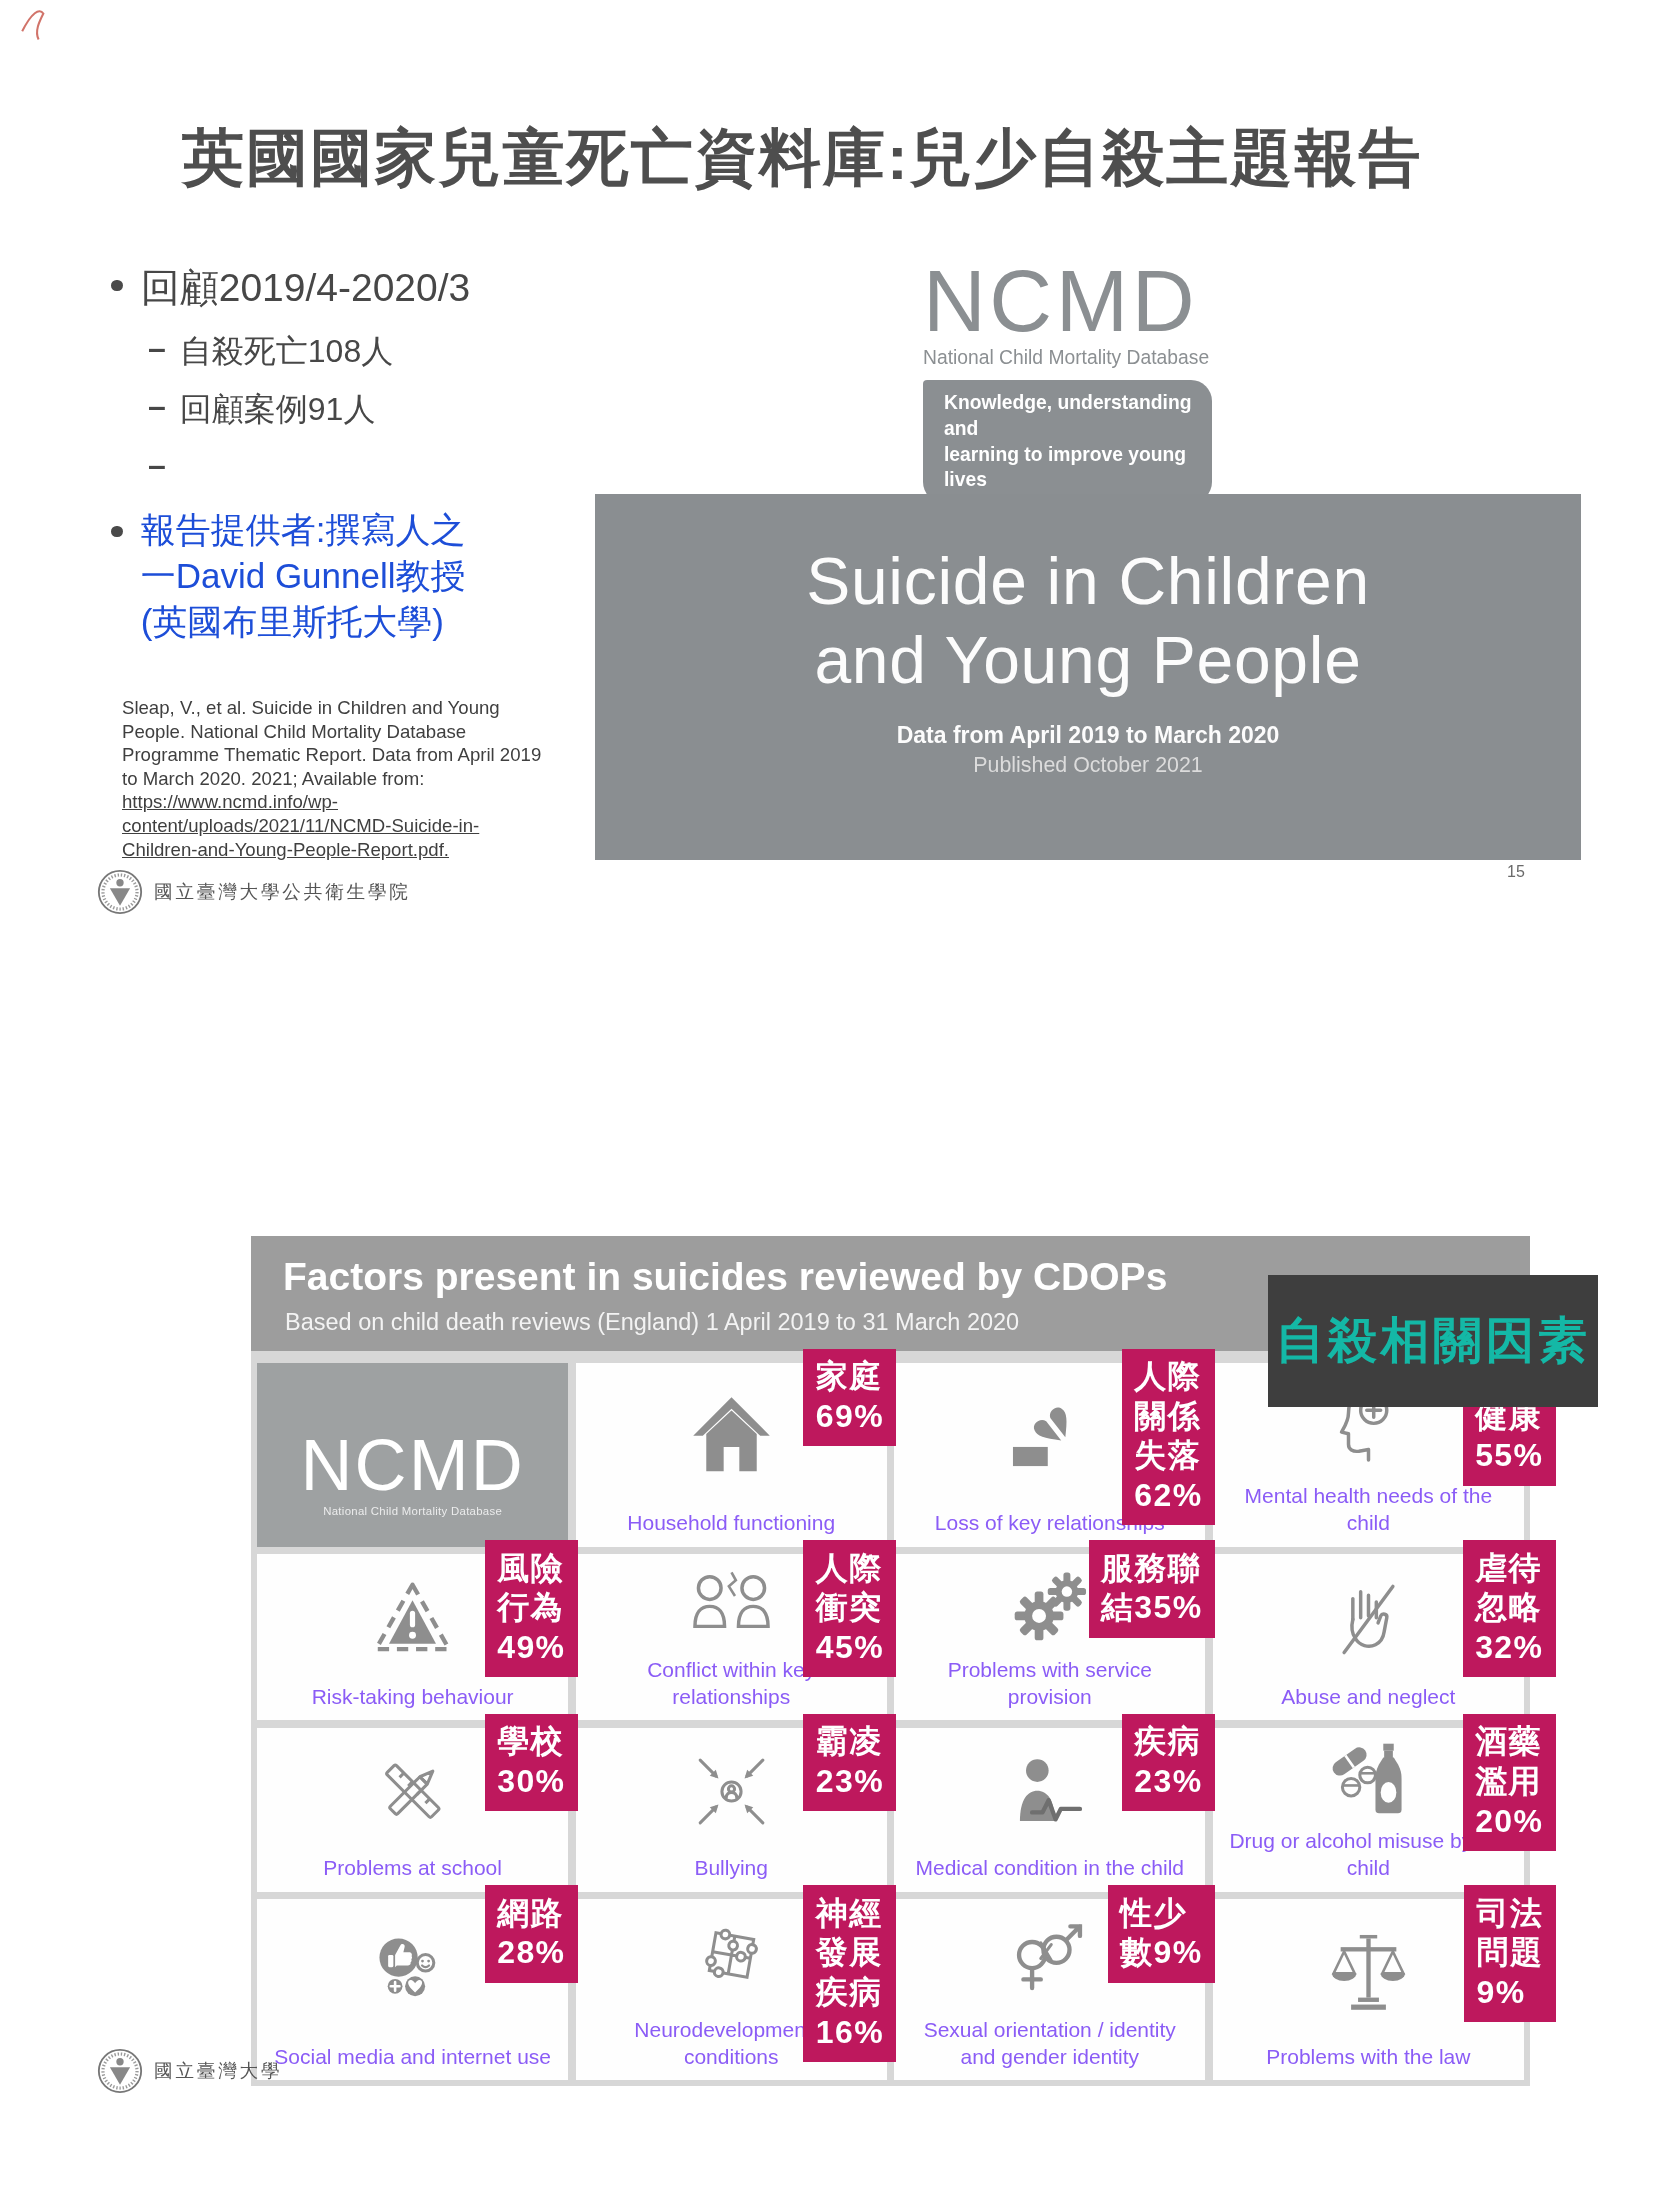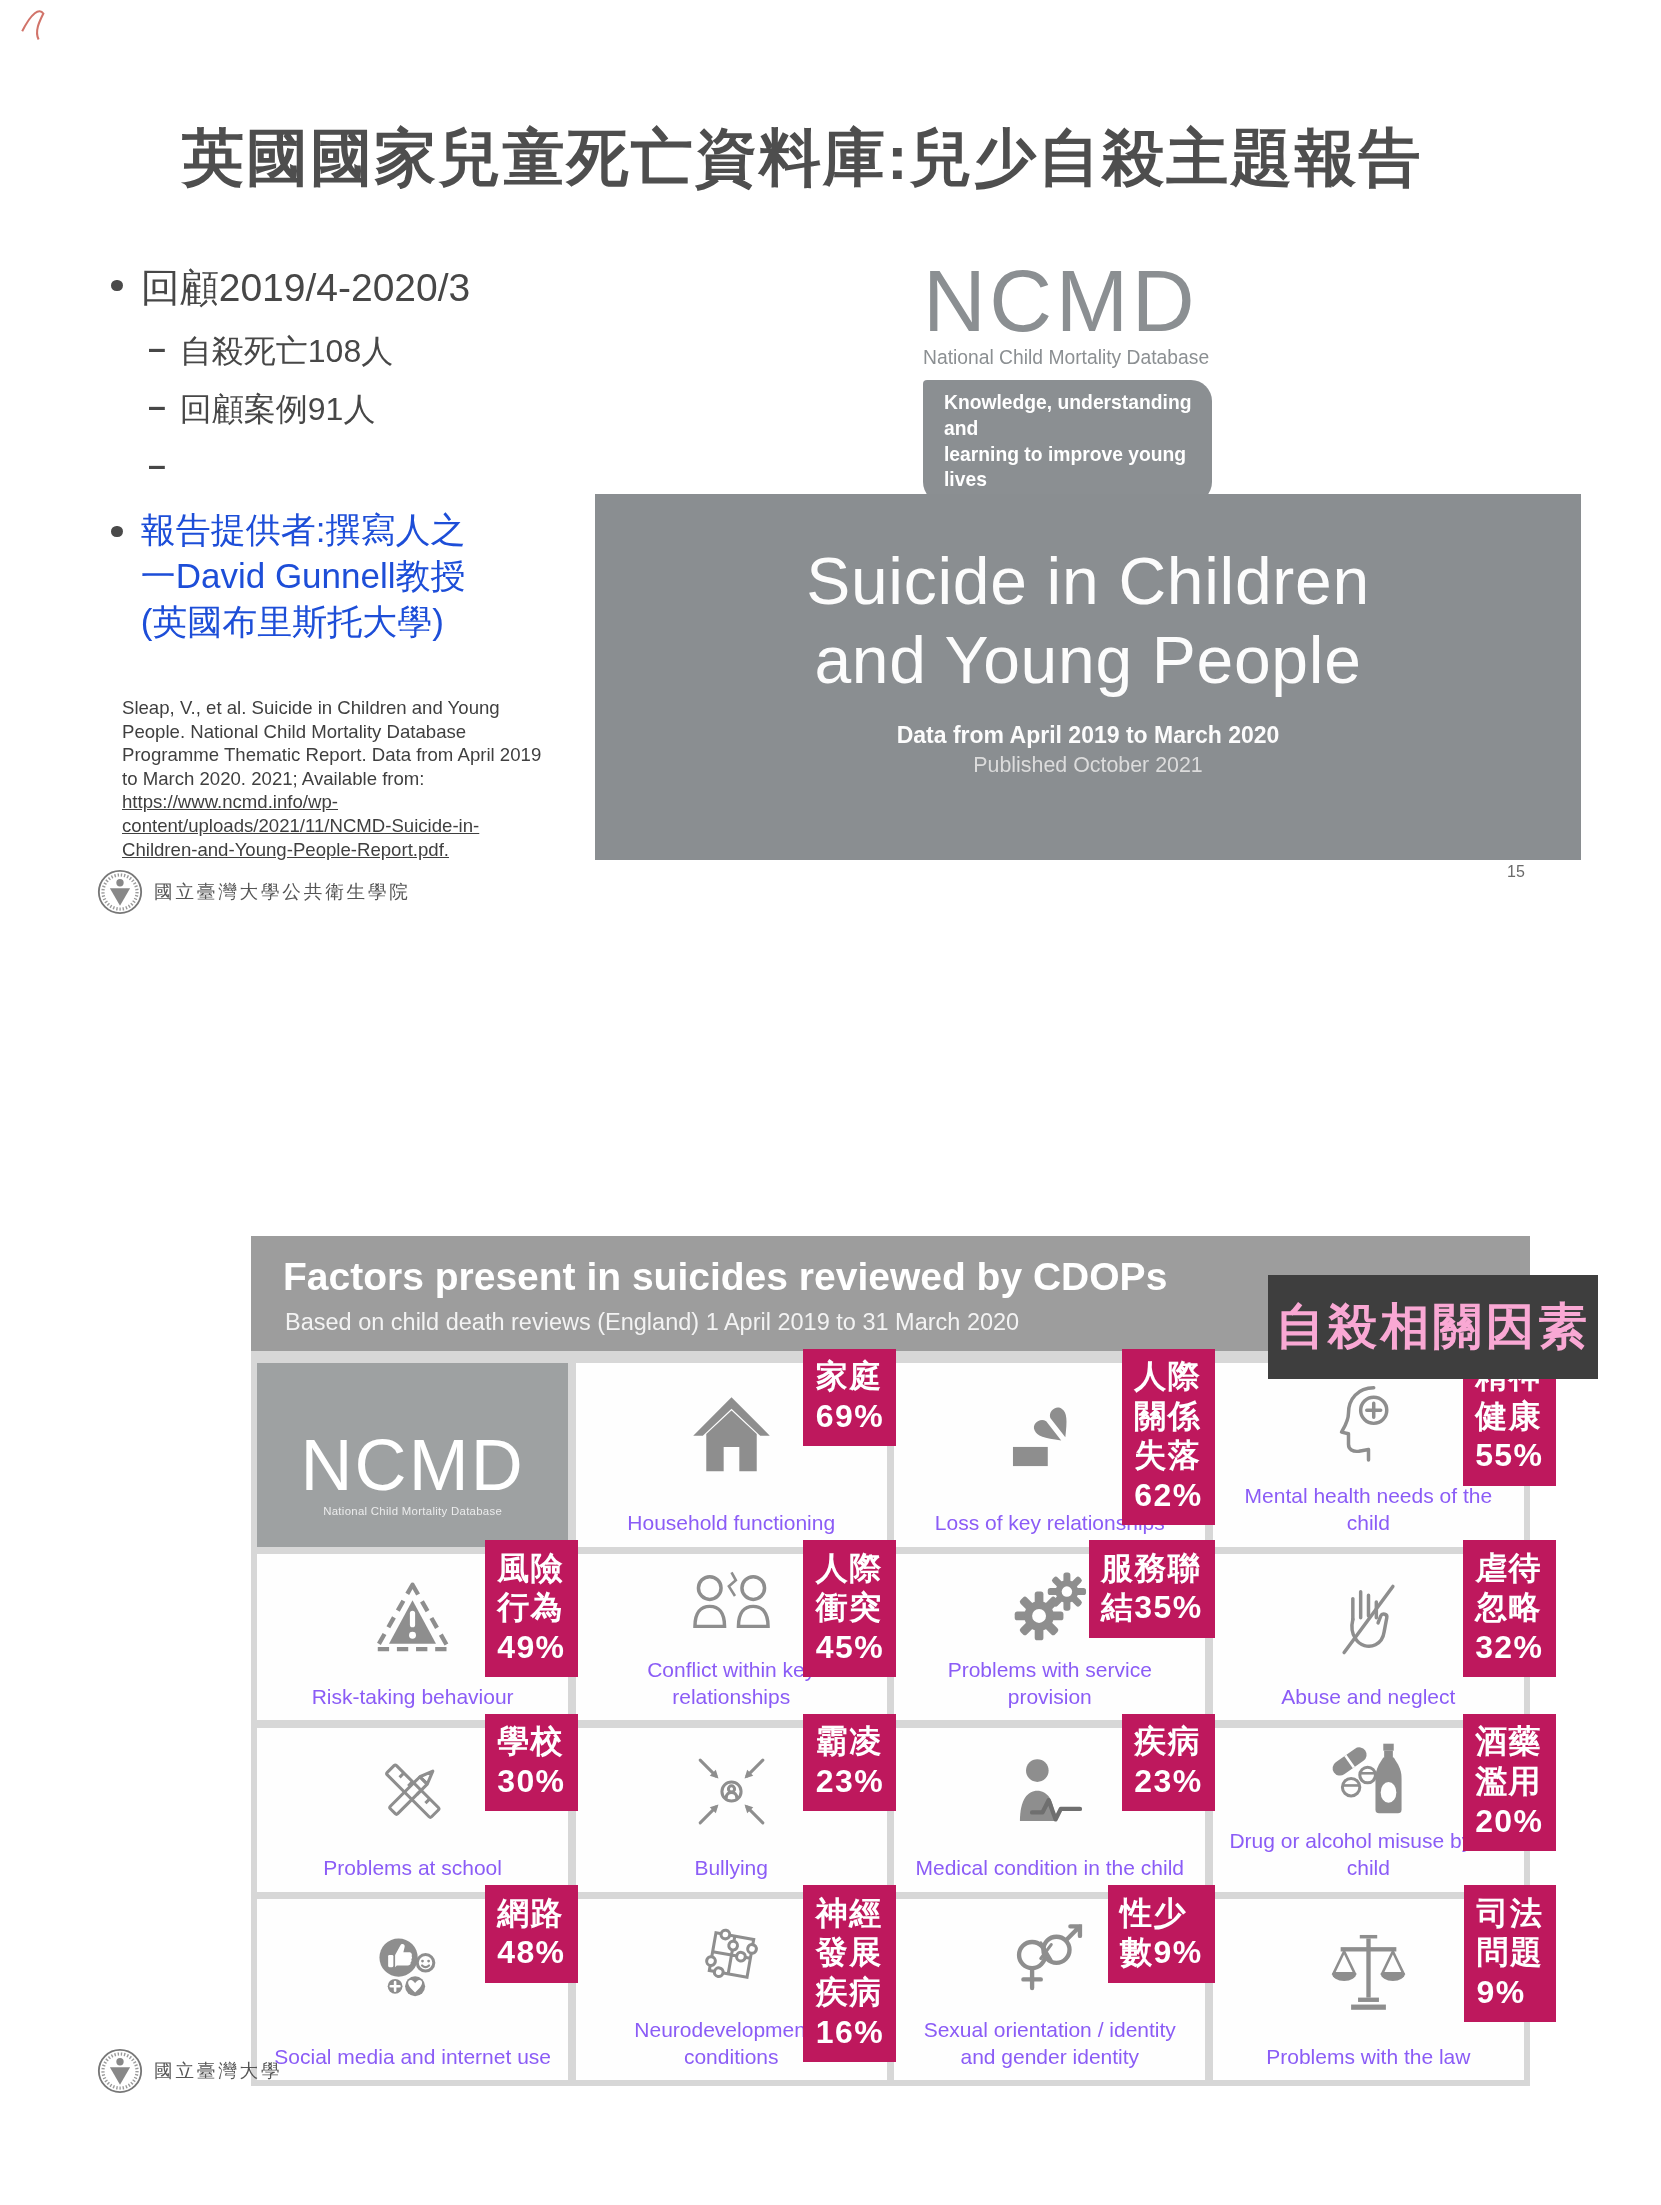--- a/index.html
+++ b/index.html
@@ -40,23 +40,23 @@
 
   .footer-logo{position:absolute;display:flex;align-items:center;}
   .footer-logo .txt{font-family:"Liberation Serif","DejaVu Serif",serif;font-size:18.6px;
                     letter-spacing:2.8px;color:#555;margin-left:11px;}
   .pageno{position:absolute;font-size:16px;color:#6a6a6a;}
 
   
   .band{position:absolute;left:251px;top:1236px;width:1279px;height:115px;background:#9d9d9d;}
   .band-title{position:absolute;left:32px;top:19.3px;font-size:39px;font-weight:700;color:#fff;}
   .band-sub{position:absolute;left:34px;top:73px;font-size:23.5px;color:rgba(255,255,255,.88);}
-  .tag-box{position:absolute;left:1268px;top:1275px;width:330px;height:104px;background:#3e3e3e;
+  .tag-box{position:absolute;left:1268px;top:1275px;width:330px;height:132px;background:#3e3e3e;
            display:flex;align-items:center;justify-content:center;font-size:49px;font-weight:700;
-           color:#f9a8d4;letter-spacing:3.5px;z-index:7;}
+           color:#14b8a6;letter-spacing:3.5px;z-index:7;}
 
   .grid{position:absolute;left:251px;top:1351px;width:1279px;height:735px;background:#d7d7d7;
         display:grid;grid-template-columns:repeat(4,1fr);grid-template-rows:184px 166px 164px 181px;
         gap:7.6px;padding:11.7px 6.2px 6.2px 6.2px;box-sizing:border-box;}
   .cell{background:#fefefe;position:relative;display:flex;flex-direction:column;align-items:center;}
   .icon-box{flex:1;display:flex;align-items:center;justify-content:center;width:100%;min-height:0;}
   .icon-box svg{height:87px;width:auto;}
   .cell-label{font-size:21px;color:#8b5cf6;text-align:center;line-height:1.28;padding:0 15px 9.7px;}
   .tile{background:#9ea1a2;justify-content:center;}
   .tile-name{font-size:72px;color:#fff;font-weight:400;letter-spacing:2.1px;line-height:1;margin-top:37px;}
@@ -358,21 +358,21 @@
           <circle cx="68.5" cy="38" r="1.6" fill="#8e8e8e"></circle>
           <path d="M61 43c2.5 2.5 5.5 2.5 8 0" fill="none" stroke="#8e8e8e" stroke-width="2.5" stroke-linecap="round"></path>
           <circle cx="30" cy="67" r="8.5" fill="#8e8e8e"></circle>
           <path d="M30 62v10M25 67h10" stroke="#fff" stroke-width="3" stroke-linecap="round"></path>
           <circle cx="53" cy="67" r="11.5" fill="#8e8e8e"></circle>
           <path d="M53 74c-6-5-8-8.5-8-11 0-2.7 2.3-3.8 4.3-2.8 1.4.6 2.7 1.9 3.7 3.4 1-1.5 2.3-2.8 3.7-3.4 2-1 4.3.1 4.3 2.8 0 2.5-2 6-8 11z" fill="#fff"></path>
         </svg>
       </div>
       <div class="cell-label">Social media and internet use</div>
       <div class="badge">網路
-48%</div>
+28%</div>
     </div>
 
     <div class="cell">
       <div class="icon-box">
         <svg viewBox="0 0 100 100" fill="none" stroke="#8e8e8e" stroke-width="3.5">
           <g transform="rotate(10 50 46)">
             <path d="M28 24h44v44H28z"></path>
             <path d="M50 24v44M28 46h44"></path>
             <circle cx="39" cy="24" r="5" fill="#fff"></circle>
             <circle cx="50" cy="35" r="5" fill="#fff"></circle>

